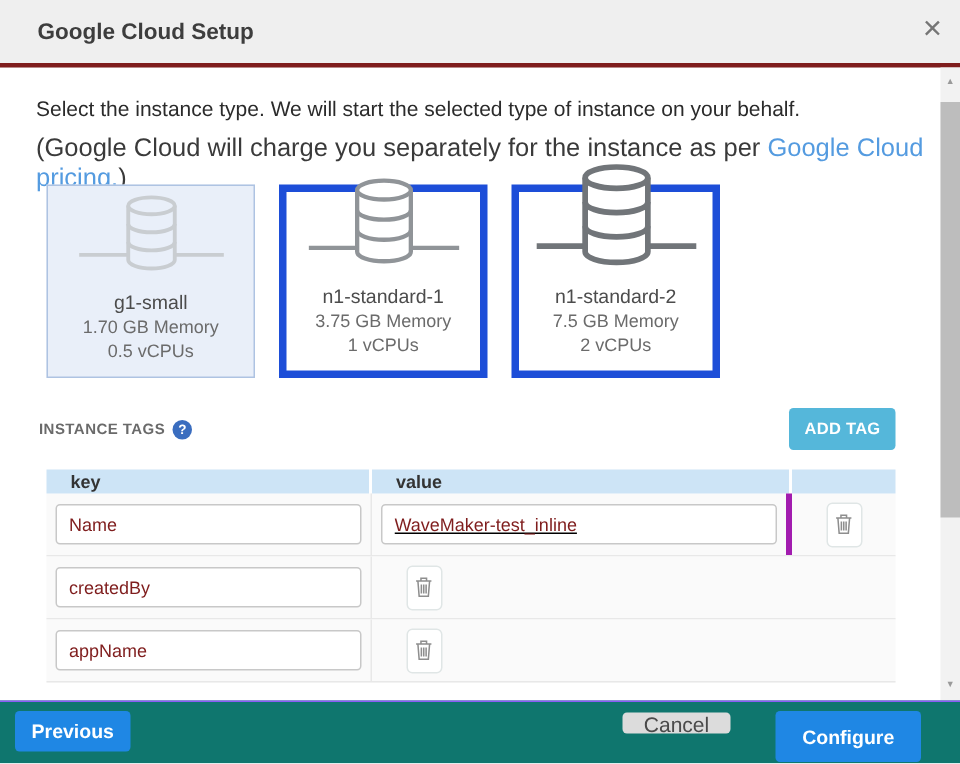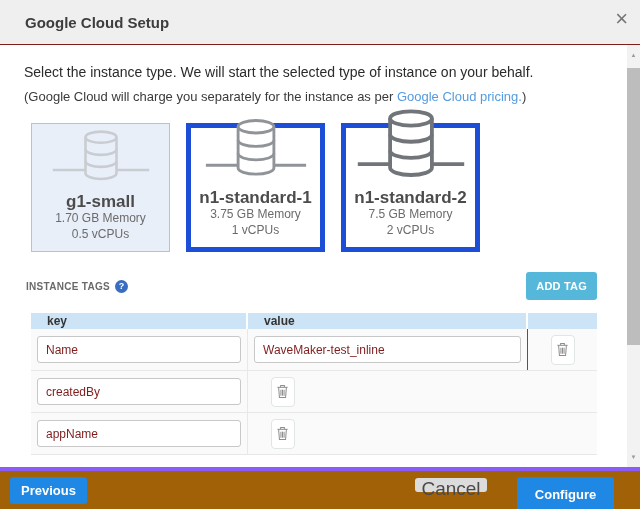--- a/index.html
+++ b/index.html
@@ -3,40 +3,40 @@
 <meta charset="utf-8">
 <style>
   * { margin:0; padding:0; box-sizing:border-box; }
   html,body { width:640px; height:509px; }
   body { font-family:"Liberation Sans", sans-serif; background:#fff; }
 
   .dialog { position:relative; width:640px; height:509px; background:#fff; overflow:hidden; }
 
   
   .hdr { position:absolute; top:0; left:0; right:0; height:45px; background:#efefef;
-         border-bottom:1px solid #7f1d1d; display:flex; align-items:center; }
+         border-bottom:3px solid #7f1d1d; display:flex; align-items:center; }
   .hdr-title { margin-left:25px; font-size:15px; font-weight:bold; color:#3d3d3d; }
   .close-btn { position:absolute; right:12px; top:8px; font-size:22px; color:#757575;
                cursor:pointer; line-height:22px; font-weight:normal; }
 
   
   .p1 { position:absolute; top:64px; left:24px; font-size:14px; color:#2b2b2b; }
-  .p2 { position:absolute; top:89px; left:24px; font-size:13px; color:#3a3a3a; }
+  .p2 { position:absolute; top:89px; left:24px; font-size:17px; color:#3a3a3a; }
   .p2 a { color:#549be0; text-decoration:none; cursor:pointer; }
 
   
   .cards { position:absolute; top:123px; left:31px; display:flex; gap:16px; }
   .card { width:139px; height:129px; background:#fff; border:5px solid #1d4ed8;
           display:flex; flex-direction:column; align-items:center; justify-content:flex-end;
           padding-bottom:9px; cursor:pointer; }
   .card.selected { background:#e9eff9; border:1px solid #aec3e2; }
   .card .db-fill { fill:#fff; }
   .card.selected .db-fill { fill:#e9eff9; }
   .icon-wrap { margin-bottom:5px; display:flex; align-items:flex-end; }
-  .c-name { font-size:17px; font-weight:bold; color:#4c4c4c; line-height:17px; }
+  .c-name { font-size:13px; font-weight:normal; color:#4c4c4c; line-height:17px; }
   .c-det  { font-size:12px; color:#6b6b6b; line-height:16px; }
 
   
   .tags-row { position:absolute; top:272px; left:26px; right:43px; height:28px;
               display:flex; align-items:center; }
   .tags-label { font-size:10px; font-weight:bold; color:#6a6a6a; letter-spacing:.3px; }
   .help-ico { display:inline-flex; align-items:center; justify-content:center;
               width:13px; height:13px; border-radius:50%; background:#3a6dbf; color:#fff;
               font-size:9px; font-weight:bold; margin-left:5px; cursor:pointer; }
   .addtag-btn { margin-left:auto; height:28px; padding:0 10px; background:#55b7da;
@@ -47,47 +47,47 @@
   .tbl { position:absolute; top:313px; left:31px; width:566px; }
   .tbl-head { display:flex; height:16px; }
   .th { background:#cde4f6; display:flex; align-items:center; font-size:12px;
         font-weight:bold; color:#333; padding-left:16px; }
   .th-key   { width:215px; margin-right:2px; }
   .th-value { width:278px; margin-right:2px; }
   .th-act   { width:69px;  padding-left:0; }
   .trow { display:flex; height:42px; background:#fafafa; border-bottom:1px solid #e8e8e8; }
   .td { display:flex; align-items:center; }
   .td-key   { width:217px; border-right:1px solid #e8e8e8; }
-  .td-value { width:280px; border-right:1px solid #a21caf; }
+  .td-value { width:280px; border-right:4px solid #a21caf;text-decoration:underline; }
   .td-act   { width:69px; justify-content:center; }
   .tag-input { height:27px; width:calc(100% - 12px); margin:0 6px; border:1px solid #c8c8c8;
                border-radius:3px; background:#fff; font-family:"Liberation Sans",sans-serif;
                font-size:12px; color:#7f1d1d; padding:0 8px; outline:none; }
   .trash-btn { width:24px; height:30px; background:#fff; border:1px solid #e0e6e6;
                border-radius:4px; display:flex; align-items:center; justify-content:center;
                cursor:pointer; }
 
   
   .sbar { position:absolute; top:45px; right:0; width:13px; height:422px; background:#f2f2f2; }
   .sbar-arrow { position:absolute; left:0; width:13px; height:16px; display:flex;
                 align-items:center; justify-content:center; font-size:6px; color:#9a9a9a;
                 cursor:pointer; }
   .sbar-up { top:2px; } .sbar-down { bottom:2px; }
   .sbar-thumb { position:absolute; top:23px; left:0; width:13px; height:277px;
                 background:#bdbdbd; cursor:pointer; }
 
   
-  .ftr { position:absolute; left:0; right:0; bottom:0; height:42px; background:#a16207;
-         border-top:4px solid #8b5cf6; }
+  .ftr { position:absolute; left:0; right:0; bottom:0; height:42px; background:#0f766e;
+         border-top:1px solid #8b5cf6; }
   .btn { border:none; border-radius:3px; font-family:"Liberation Sans",sans-serif;
          cursor:pointer; }
   .btn-blue { background:#1f87e4; color:#fff; font-weight:bold; font-size:13px; }
   .btn-prev { position:absolute; left:10px; top:6px; width:77px; height:27px; }
   .btn-cancel { position:absolute; right:153px; top:7px; width:72px; height:14px;
-                background:#dcdcdc; color:#4a4a4a; font-size:19px; }
+                background:#dcdcdc; color:#4a4a4a; font-size:14px; }
   .btn-conf { position:absolute; right:26px; top:6px; width:97px; height:34px; }
 </style>
 </head>
 <body>
 
 <div class="dialog">
 
   <div class="hdr">
     <div class="hdr-title">Google Cloud Setup</div>
     <div class="close-btn">×</div>

